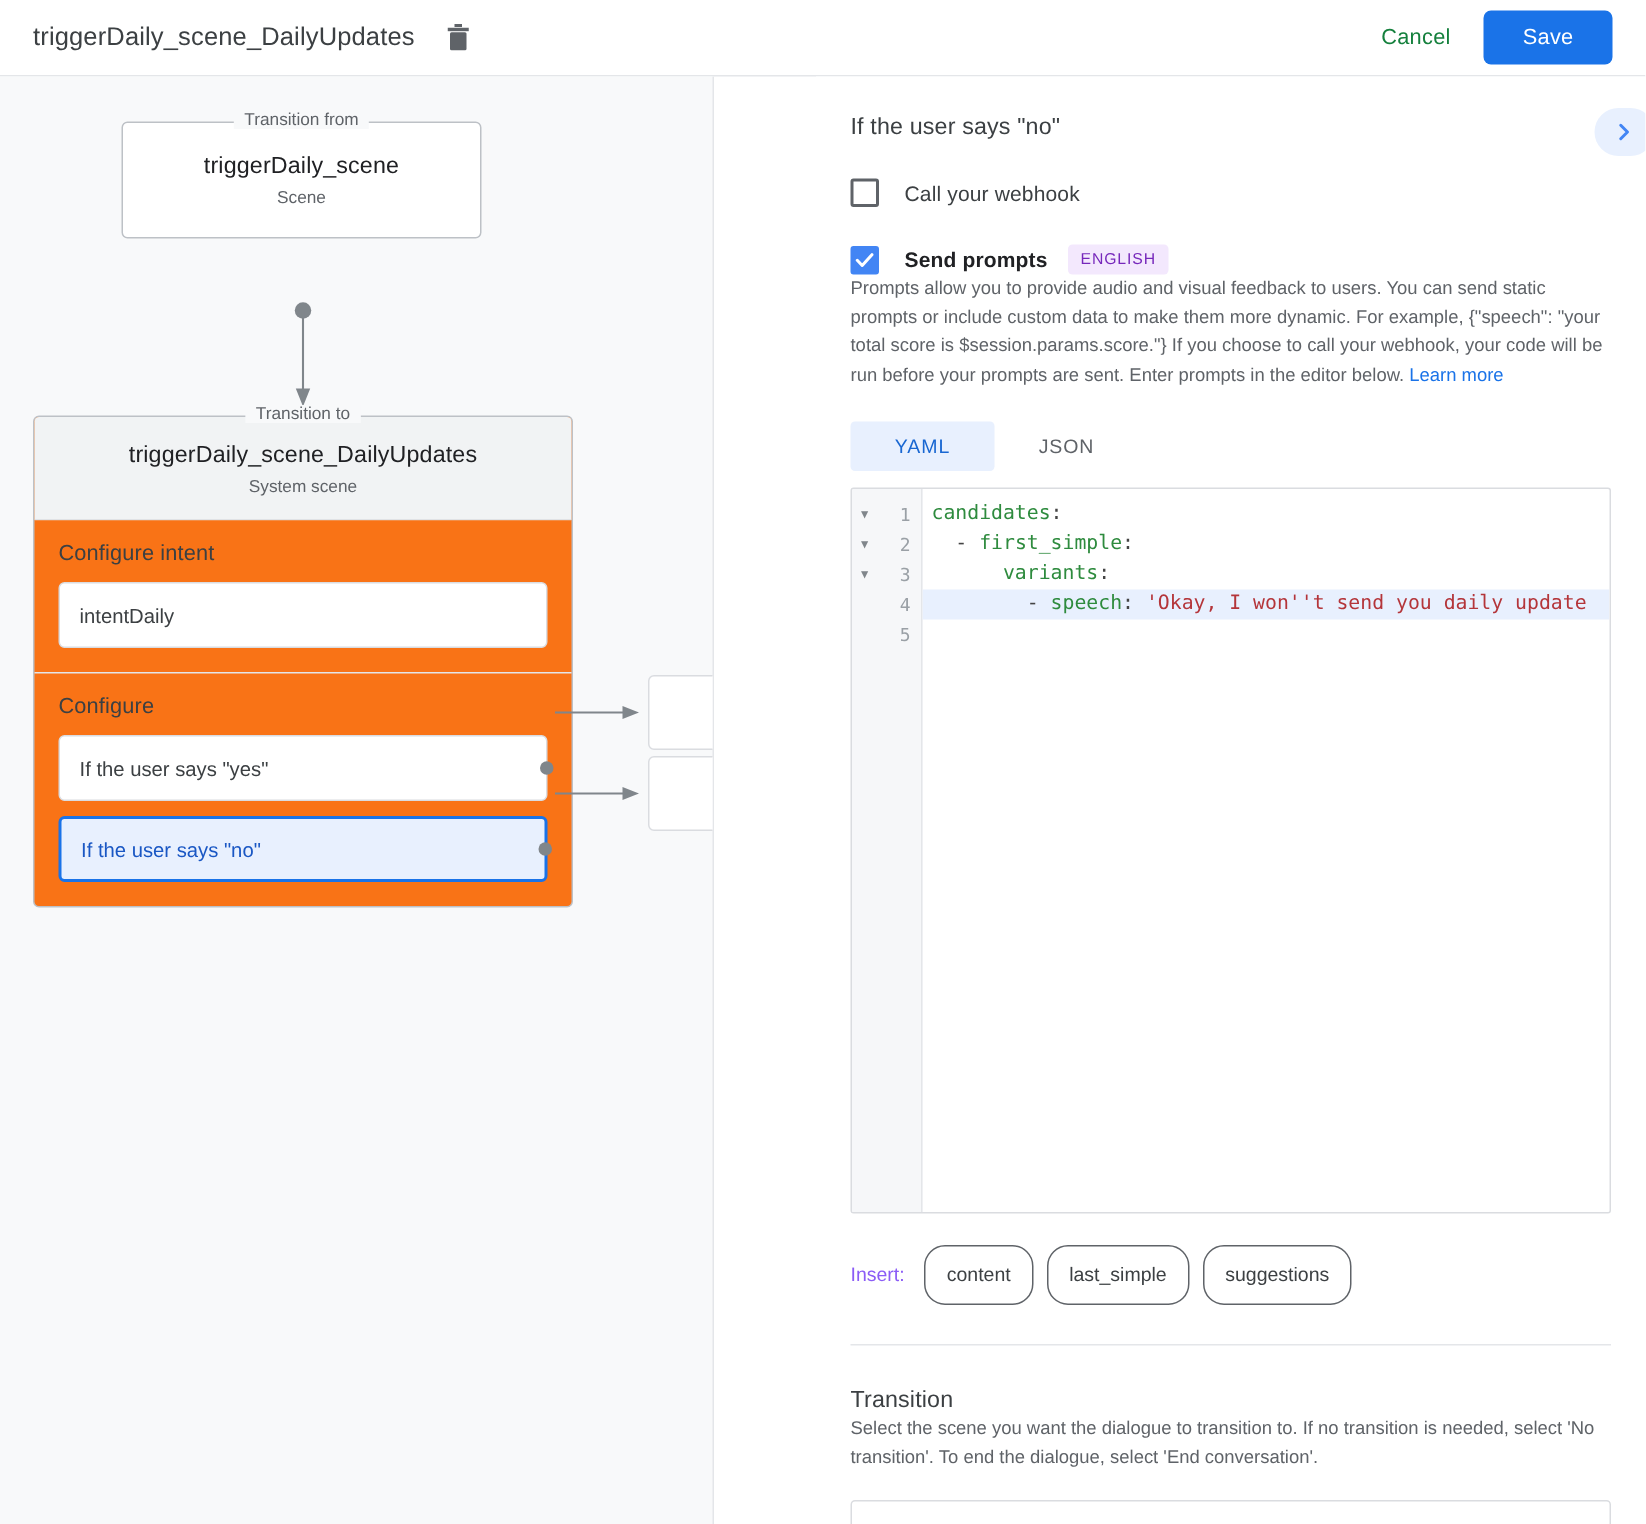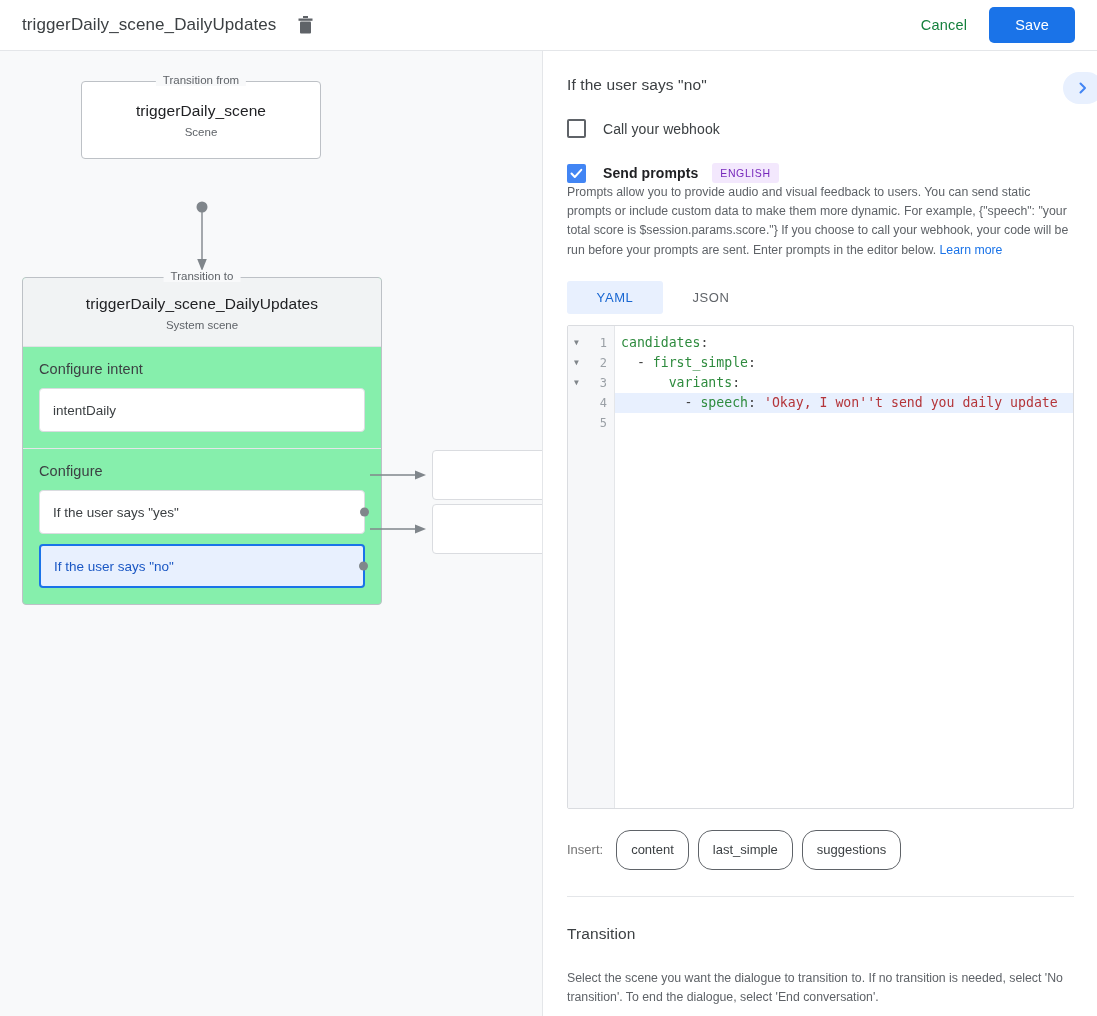--- a/index.html
+++ b/index.html
@@ -33,21 +33,21 @@
   }
   .save-btn {
     margin-left: 12px; margin-right: 22px;
     background: #1a73e8; color: #fff; border: none; border-radius: 5px;
     font-size: 14.5px; font-family: inherit; letter-spacing: .2px;
     padding: 0 26px; height: 36px; cursor: pointer;
   }
 
   
   .canvas {
-    position: absolute; left: 0; top: 51px; width: 543px; height: 965px;
+    position: absolute; left: 0; top: 51px; width: 476px; height: 965px;
     background: #f8f9fa; border-right: 1px solid #e4e6e9; overflow: hidden;
   }
 
   
   .from-card {
     position: absolute; left: 81px; top: 30px; width: 240px; height: 78px;
     background: #ffffff; border: 1px solid #bdc1c6; border-radius: 4px;
     display: flex; flex-direction: column; align-items: center; justify-content: center;
   }
   .card-legend {
@@ -57,21 +57,21 @@
   }
   .node-title { font-size: 15.5px; color: #202124; letter-spacing: .1px; }
   .node-sub { font-size: 11.5px; color: #5f6368; margin-top: 6px; }
 
   
   .connector { position: absolute; left: 195px; top: 150px; width: 14px; height: 72px; }
 
   
   .to-card {
     position: absolute; left: 22px; top: 226px; width: 360px;
-    background: #86efac; border: 1px solid #bdc1c6; border-radius: 4px;
+    background: #f97316; border: 1px solid #bdc1c6; border-radius: 4px;
   }
   .to-header {
     background: #f1f3f4; border-bottom: 1px solid #e0e2e5;
     border-radius: 3px 3px 0 0;
     padding: 17px 10px 15px; text-align: center; position: relative;
   }
   .to-legend {
     position: absolute; top: -8px; left: 50%; transform: translateX(-50%);
     background: #f8f9fa; padding: 0 7px; font-size: 11.5px; color: #5f6368;
   }
@@ -175,32 +175,32 @@
     flex: 1; padding-top: 7px; font-family: "DejaVu Sans Mono", monospace;
     font-size: 13.2px; white-space: pre; overflow: hidden;
   }
   .code-row { height: 20px; line-height: 20px; padding-left: 6px; }
   .code-row.active { background: #e8f0fe; }
   .tok-key { color: #2e8b3e; }
   .tok-punct { color: #444; }
   .tok-str { color: #b4353a; }
 
   .insert-row { display: flex; align-items: center; margin-top: 21px; }
-  .insert-label { font-size: 13px; color: #737373; margin-right: 13px; }
+  .insert-label { font-size: 13px; color: #8b5cf6; margin-right: 13px; }
   .chip {
     border: 1px solid #5f6368; border-radius: 14px; height: 40px;
     display: flex; align-items: center; padding: 0 14px;
     font-size: 13px; color: #3c4043; margin-right: 9px; cursor: pointer;
     background: #fff; font-family: inherit;
   }
 
   .panel-divider { margin-top: 26px; border-top: 1px solid #e4e6e9; }
 
   .trans-title { margin-top: 28px; font-size: 15.5px; color: #3c4043; letter-spacing: .1px; }
-  .trans-desc { margin-top: 26px; font-size: 12.3px; line-height: 1.56; color: #5f6368; max-width: 500px; }
+  .trans-desc { margin-top: 0; font-size: 12.3px; line-height: 1.56; color: #5f6368; max-width: 500px; }
   .select {
     margin-top: 19px; height: 38px; border: 1px solid #dadce0; border-radius: 3px;
     display: flex; align-items: center; padding: 0 13px; cursor: pointer; background: #fff;
   }
 </style>
 </head>
 <body>
 
 <div class="app">
 

